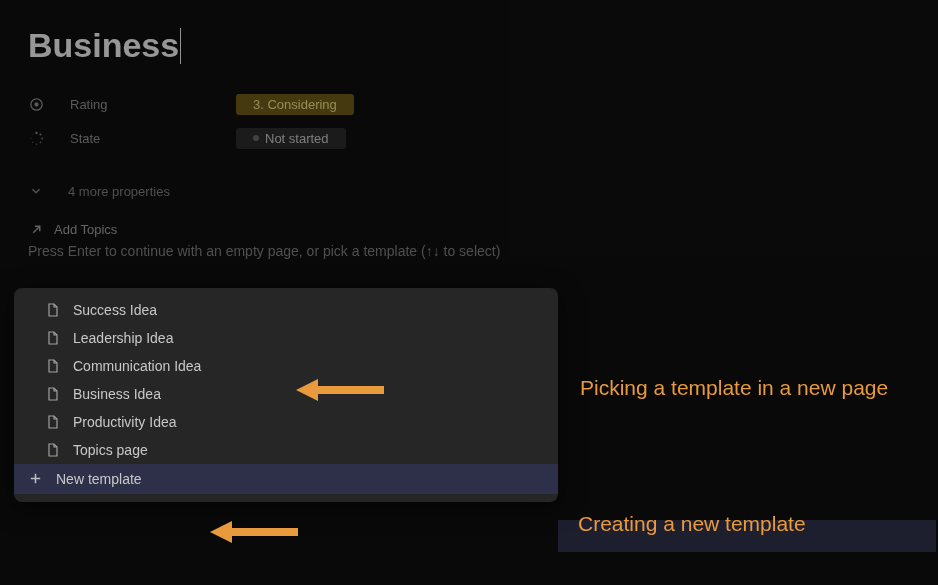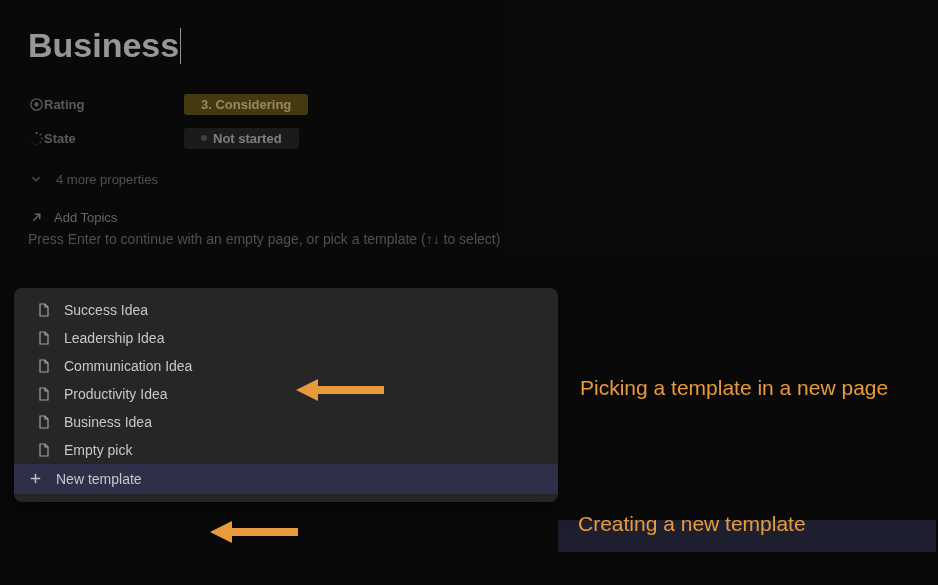--- a/index.html
+++ b/index.html
@@ -42,24 +42,23 @@
       right: -2px;
       top: 2px;
       width: 1px;
       height: 36px;
       background: #e0e0e0;
     }
     .property-row {
       display: flex;
       align-items: center;
       height: 34px;
-      gap: 0;
+      gap: 26px;
       font-size: 13px;
       color: #8a8a8a;
-      font-weight: bold;
     }
     .prop-icon {
       width: 16px;
       height: 16px;
       display: flex;
       align-items: center;
       justify-content: center;
       flex-shrink: 0;
     }
     .prop-label {
@@ -86,24 +85,24 @@
     }
     .state-dot {
       width: 6px;
       height: 6px;
       border-radius: 50%;
       background: #666;
     }
     .more-props {
       display: flex;
       align-items: flex-end;
-      gap: 12px;
+      gap: 24px;
       color: #7a7a7a;
       font-size: 13px;
-      margin-top: 10px;
+      margin-top: 22px;
       padding: 6px 0;
     }
     .add-topics {
       display: flex;
       align-items: flex-end;
       gap: 10px;
       color: #9a9a9a;
       font-size: 13px;
       margin-top: 10px;
       padding: 6px 0;
@@ -120,21 +119,21 @@
       background: #262626;
       border-radius: 8px;
       padding: 8px 0;
       z-index: 10;
       box-shadow: 0 6px 24px rgba(0,0,0,0.5);
     }
     .template-item {
       display: flex;
       align-items: center;
       gap: 12px;
-      padding: 6px 22px;
+      padding: 6px 31px;
       color: #c8c8c8;
       font-size: 14px;
       cursor: pointer;
     }
     .page-icon {
       width: 16px;
       height: 16px;
       flex-shrink: 0;
     }
     .new-template-row {
@@ -271,39 +270,39 @@
     </span>
     <span>Communication Idea</span>
   </div>
   <div class="template-item">
     <span class="page-icon">
       <svg width="16" height="16" viewBox="0 0 16 16" fill="none" stroke="#a0a0a0" stroke-width="1.2">
         <path d="M4 2 L9 2 L12 5 L12 14 L4 14 Z"></path>
         <path d="M9 2 L9 5 L12 5"></path>
       </svg>
     </span>
+    <span>Business Idea</span>
+  </div>
+  <div class="template-item">
+    <span class="page-icon">
+      <svg width="16" height="16" viewBox="0 0 16 16" fill="none" stroke="#a0a0a0" stroke-width="1.2">
+        <path d="M4 2 L9 2 L12 5 L12 14 L4 14 Z"></path>
+        <path d="M9 2 L9 5 L12 5"></path>
+      </svg>
+    </span>
     <span>Productivity Idea</span>
   </div>
   <div class="template-item">
     <span class="page-icon">
       <svg width="16" height="16" viewBox="0 0 16 16" fill="none" stroke="#a0a0a0" stroke-width="1.2">
         <path d="M4 2 L9 2 L12 5 L12 14 L4 14 Z"></path>
         <path d="M9 2 L9 5 L12 5"></path>
       </svg>
     </span>
-    <span>Business Idea</span>
-  </div>
-  <div class="template-item">
-    <span class="page-icon">
-      <svg width="16" height="16" viewBox="0 0 16 16" fill="none" stroke="#a0a0a0" stroke-width="1.2">
-        <path d="M4 2 L9 2 L12 5 L12 14 L4 14 Z"></path>
-        <path d="M9 2 L9 5 L12 5"></path>
-      </svg>
-    </span>
-    <span>Empty pick</span>
+    <span>Topics page</span>
   </div>
   <div class="template-item new-template-row">
     <span class="page-icon">
       <svg width="15" height="15" viewBox="0 0 16 16" fill="none" stroke="#c0c0c0" stroke-width="1.6">
         <line x1="8" y1="3" x2="8" y2="13"></line>
         <line x1="3" y1="8" x2="13" y2="8"></line>
       </svg>
     </span>
     <span>New template</span>
   </div>

